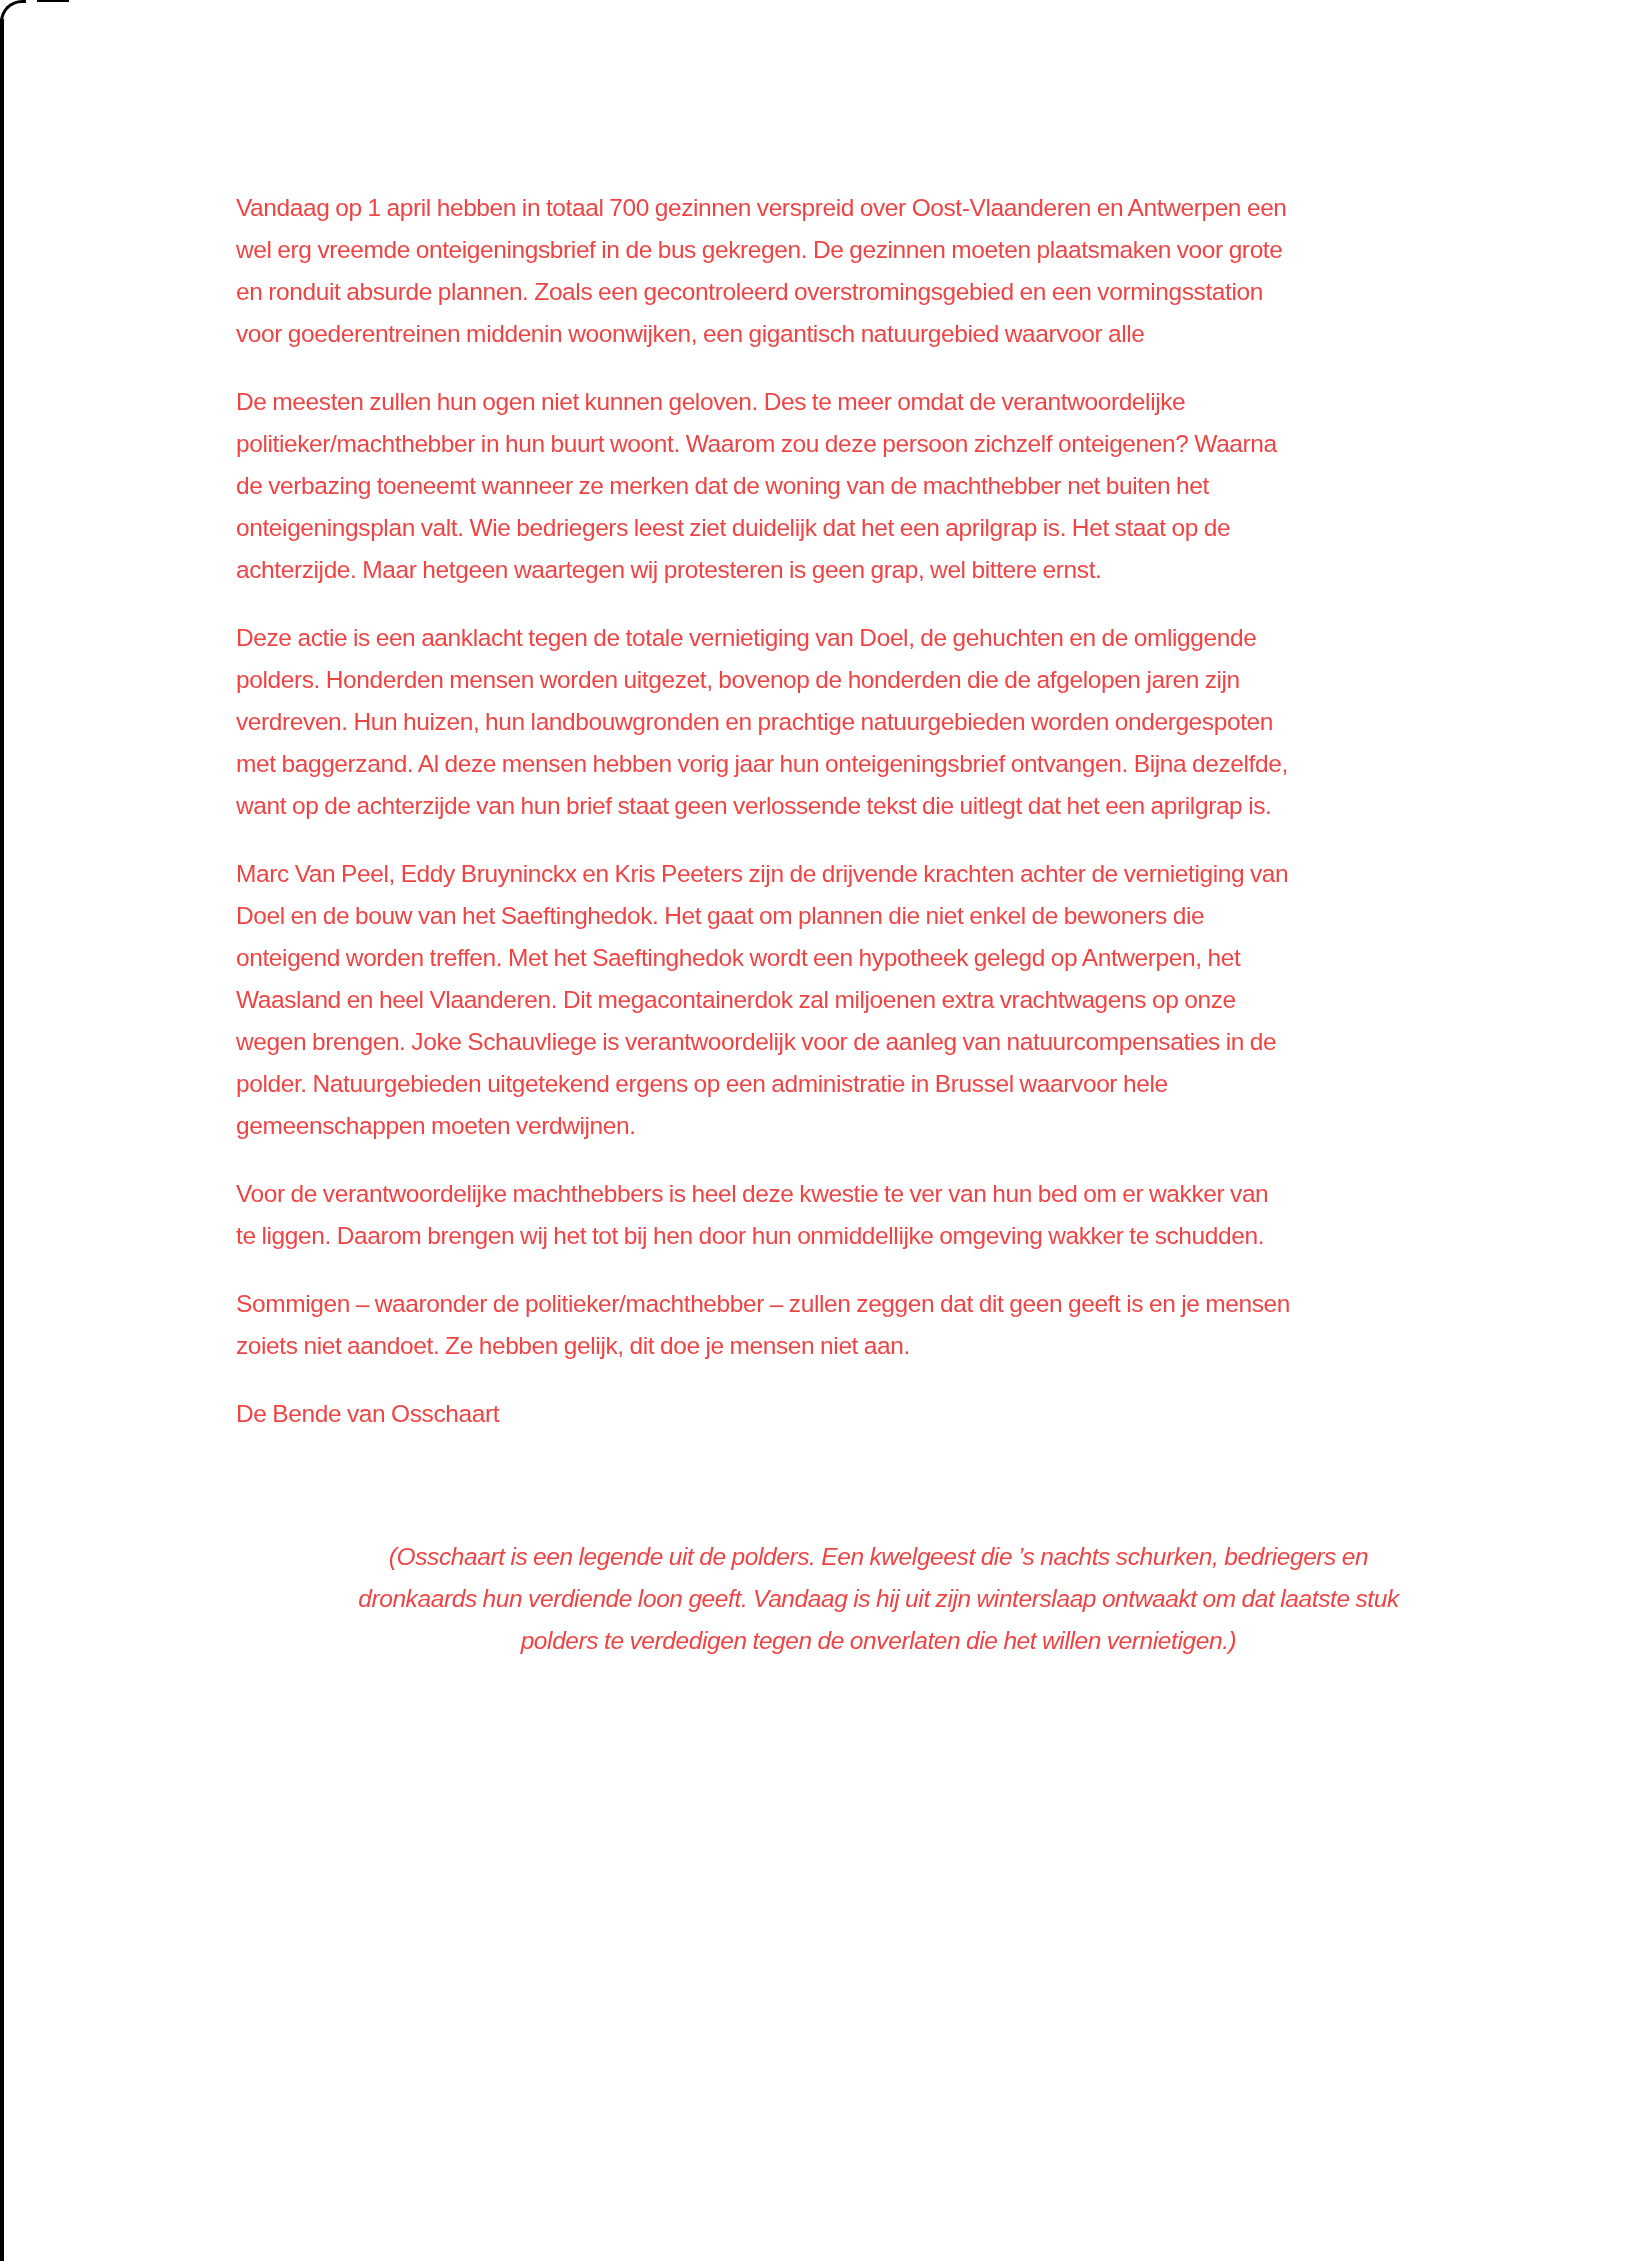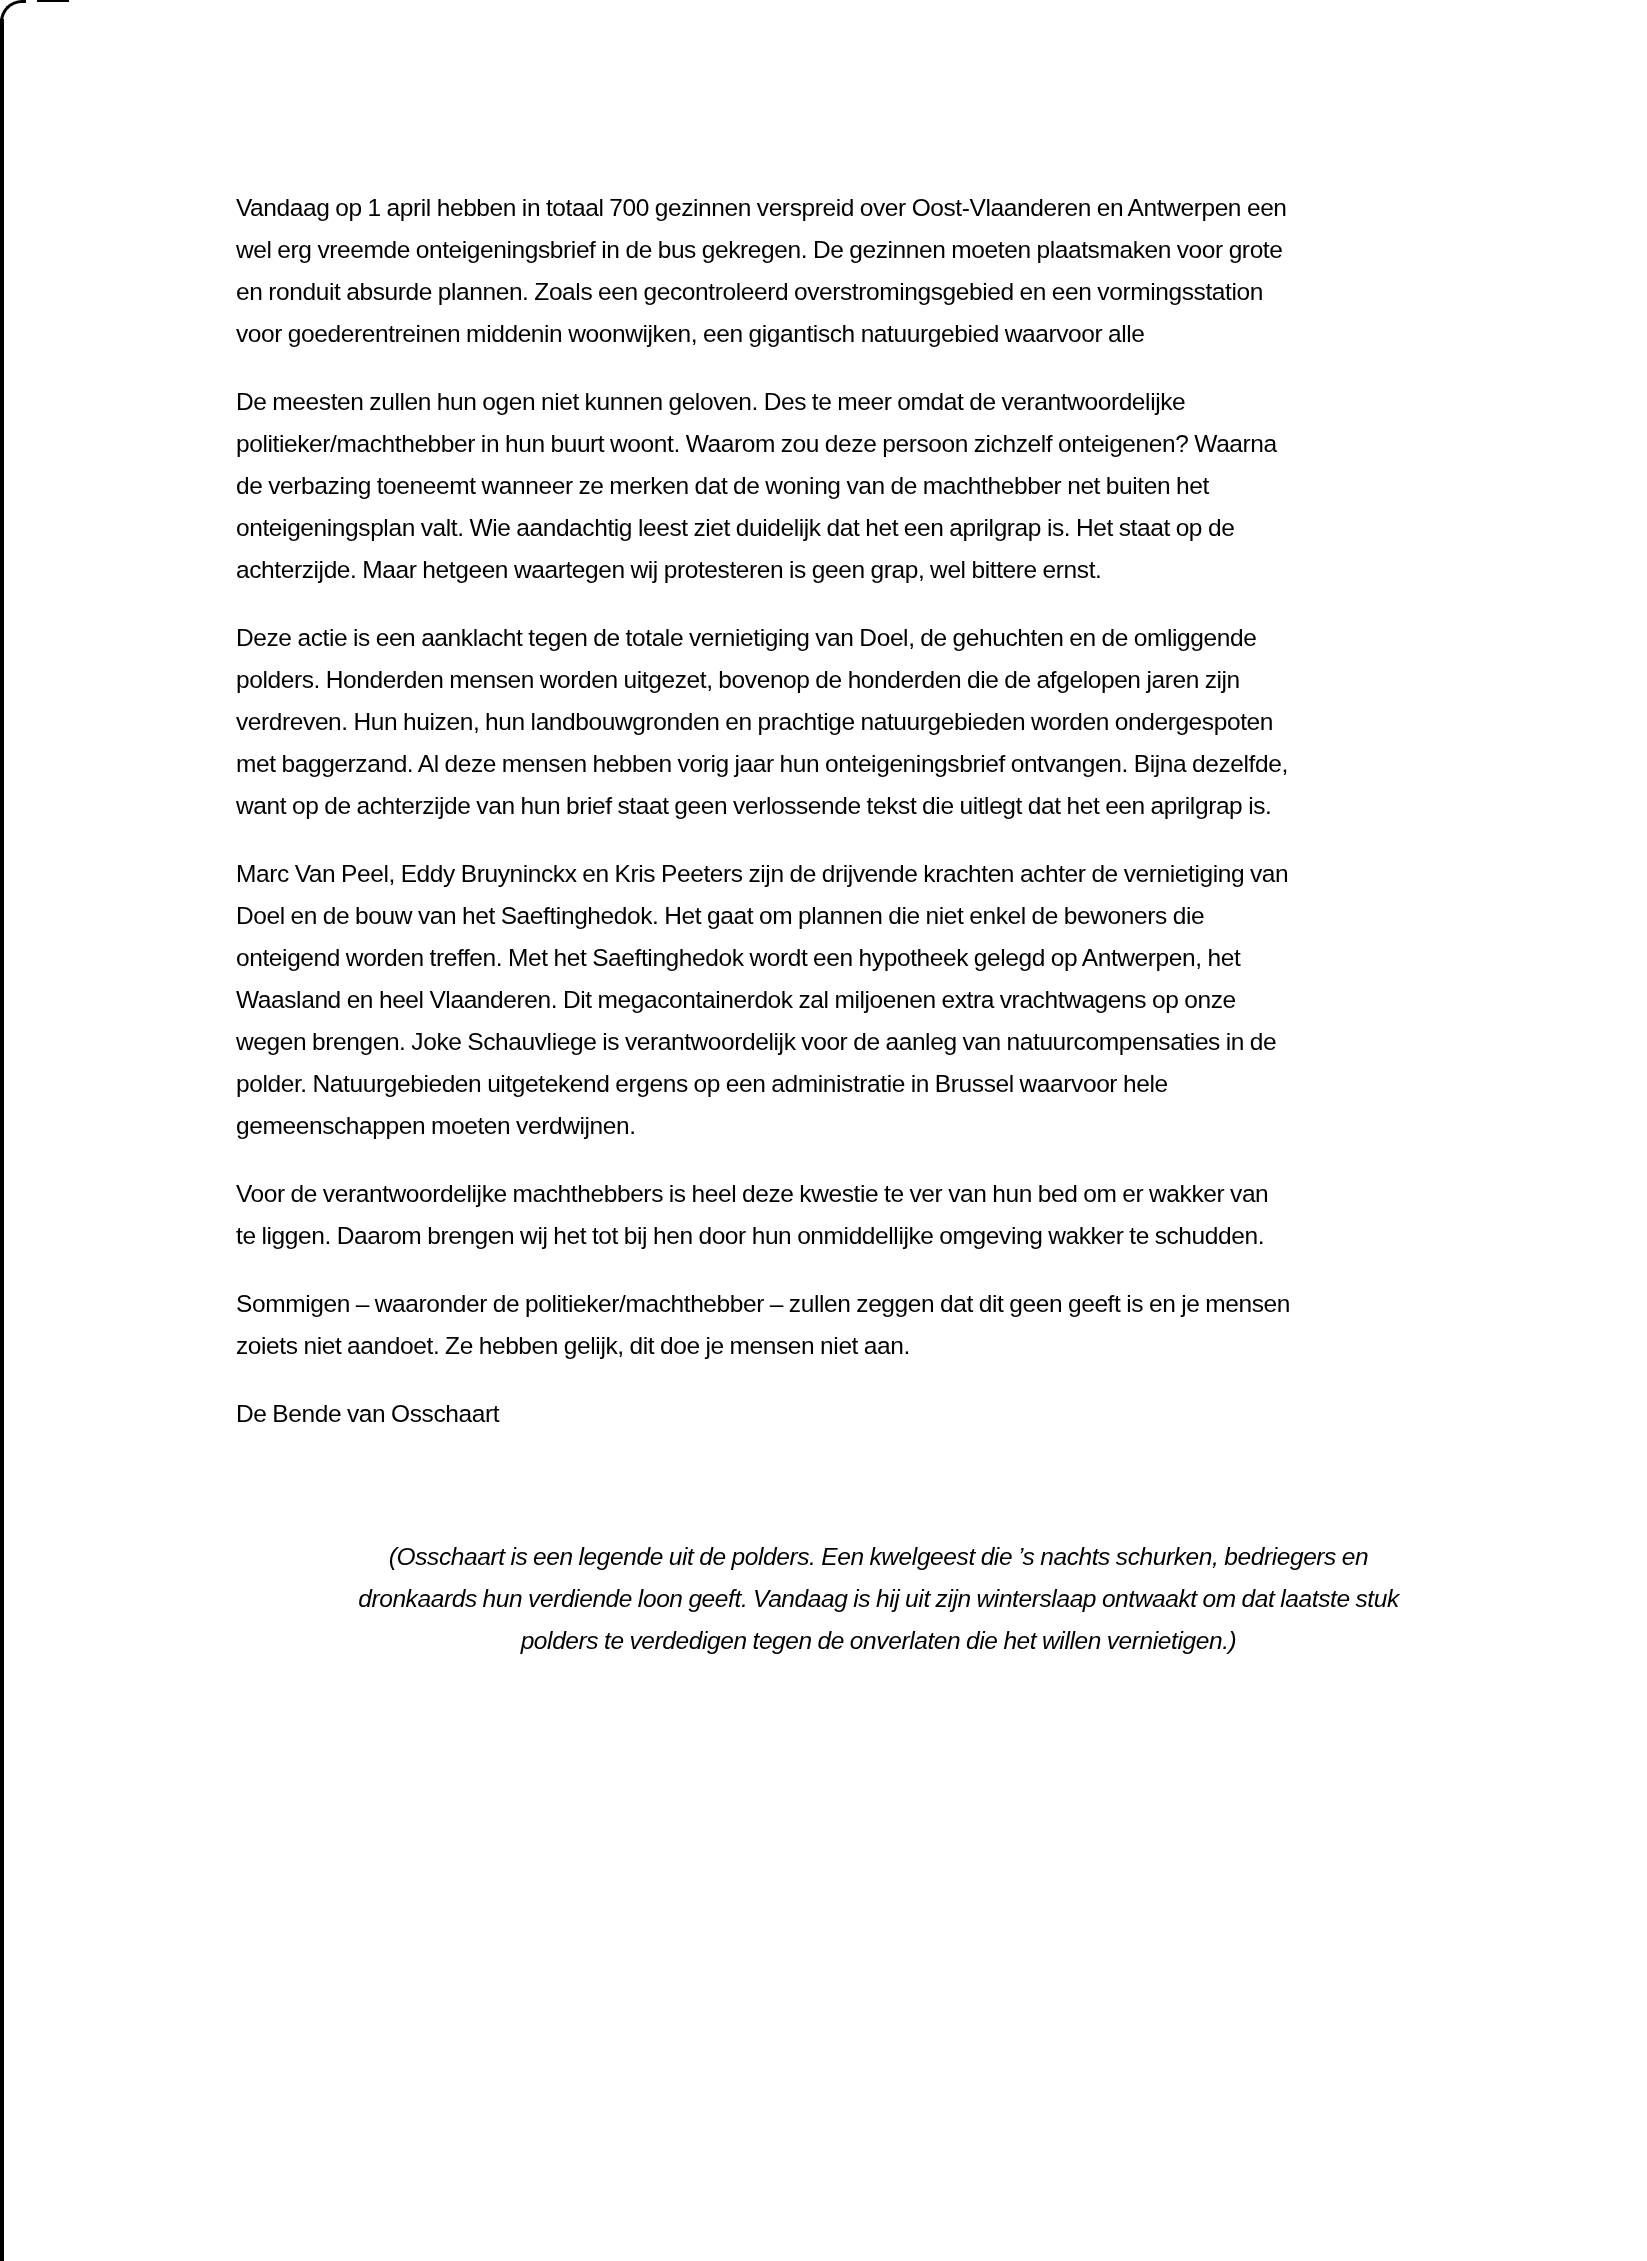--- a/index.html
+++ b/index.html
@@ -10,21 +10,21 @@
   .scan-corner {
     position: absolute; left: 0; top: 0; width: 26px; height: 26px;
     border-top: 3.9px solid #000; border-left: 3.9px solid #000;
     border-top-left-radius: 22px; box-sizing: border-box;
   }
   .scan-topline {
     position: absolute; left: 37px; top: 0; width: 32px; height: 1.9px; background: #000;
   }
   .page {
     position: absolute; left: 236px; top: 187px; width: 1285px;
-    font-family: "Liberation Sans", sans-serif; color: #000000;
+    font-family: "Liberation Sans", sans-serif; color: #ef4444;
     font-size: 24.5px; line-height: 42px; letter-spacing: -0.4px;
     word-spacing: -0.6px;
   }
   .para { margin: 0 0 26px 0; }
   .para .line { display: block; white-space: nowrap; }
   .signature { margin: 0 0 101px 0; }
   .footnote { font-style: italic; margin: 0; text-align: center; }
   .footnote .line { display: block; white-space: nowrap; }
 </style>
 </head>
@@ -40,21 +40,21 @@
     <span class="line">Vandaag op 1 april hebben in totaal 700 gezinnen verspreid over Oost-Vlaanderen en Antwerpen een</span>
     <span class="line">wel erg vreemde onteigeningsbrief in de bus gekregen. De gezinnen moeten plaatsmaken voor grote</span>
     <span class="line">en ronduit absurde plannen. Zoals een gecontroleerd overstromingsgebied en een vormingsstation</span>
     <span class="line">voor goederentreinen middenin woonwijken, een gigantisch natuurgebied waarvoor alle</span>
   </p>
 
   <p class="para">
     <span class="line">De meesten zullen hun ogen niet kunnen geloven. Des te meer omdat de verantwoordelijke</span>
     <span class="line">politieker/machthebber in hun buurt woont. Waarom zou deze persoon zichzelf onteigenen? Waarna</span>
     <span class="line">de verbazing toeneemt wanneer ze merken dat de woning van de machthebber net buiten het</span>
-    <span class="line">onteigeningsplan valt. Wie aandachtig leest ziet duidelijk dat het een aprilgrap is. Het staat op de</span>
+    <span class="line">onteigeningsplan valt. Wie bedriegers leest ziet duidelijk dat het een aprilgrap is. Het staat op de</span>
     <span class="line">achterzijde. Maar hetgeen waartegen wij protesteren is geen grap, wel bittere ernst.</span>
   </p>
 
   <p class="para">
     <span class="line">Deze actie is een aanklacht tegen de totale vernietiging van Doel, de gehuchten en de omliggende</span>
     <span class="line">polders. Honderden mensen worden uitgezet, bovenop de honderden die de afgelopen jaren zijn</span>
     <span class="line">verdreven. Hun huizen, hun landbouwgronden en prachtige natuurgebieden worden ondergespoten</span>
     <span class="line">met baggerzand. Al deze mensen hebben vorig jaar hun onteigeningsbrief ontvangen. Bijna dezelfde,</span>
     <span class="line">want op de achterzijde van hun brief staat geen verlossende tekst die uitlegt dat het een aprilgrap is.</span>
   </p>

